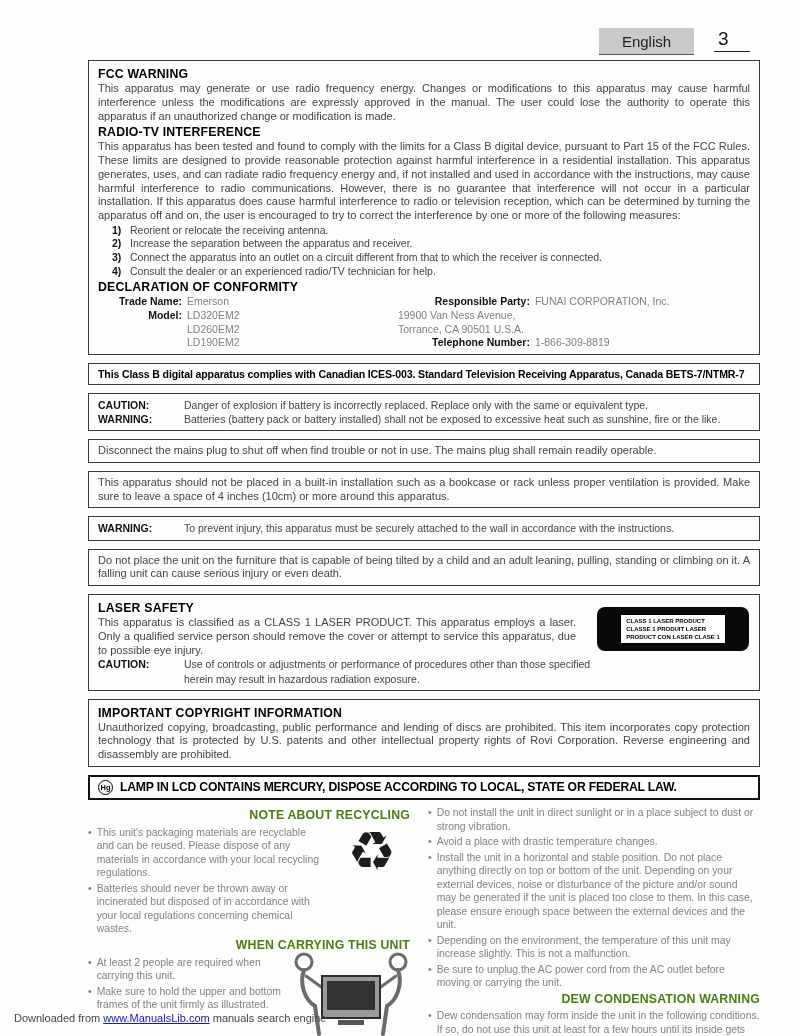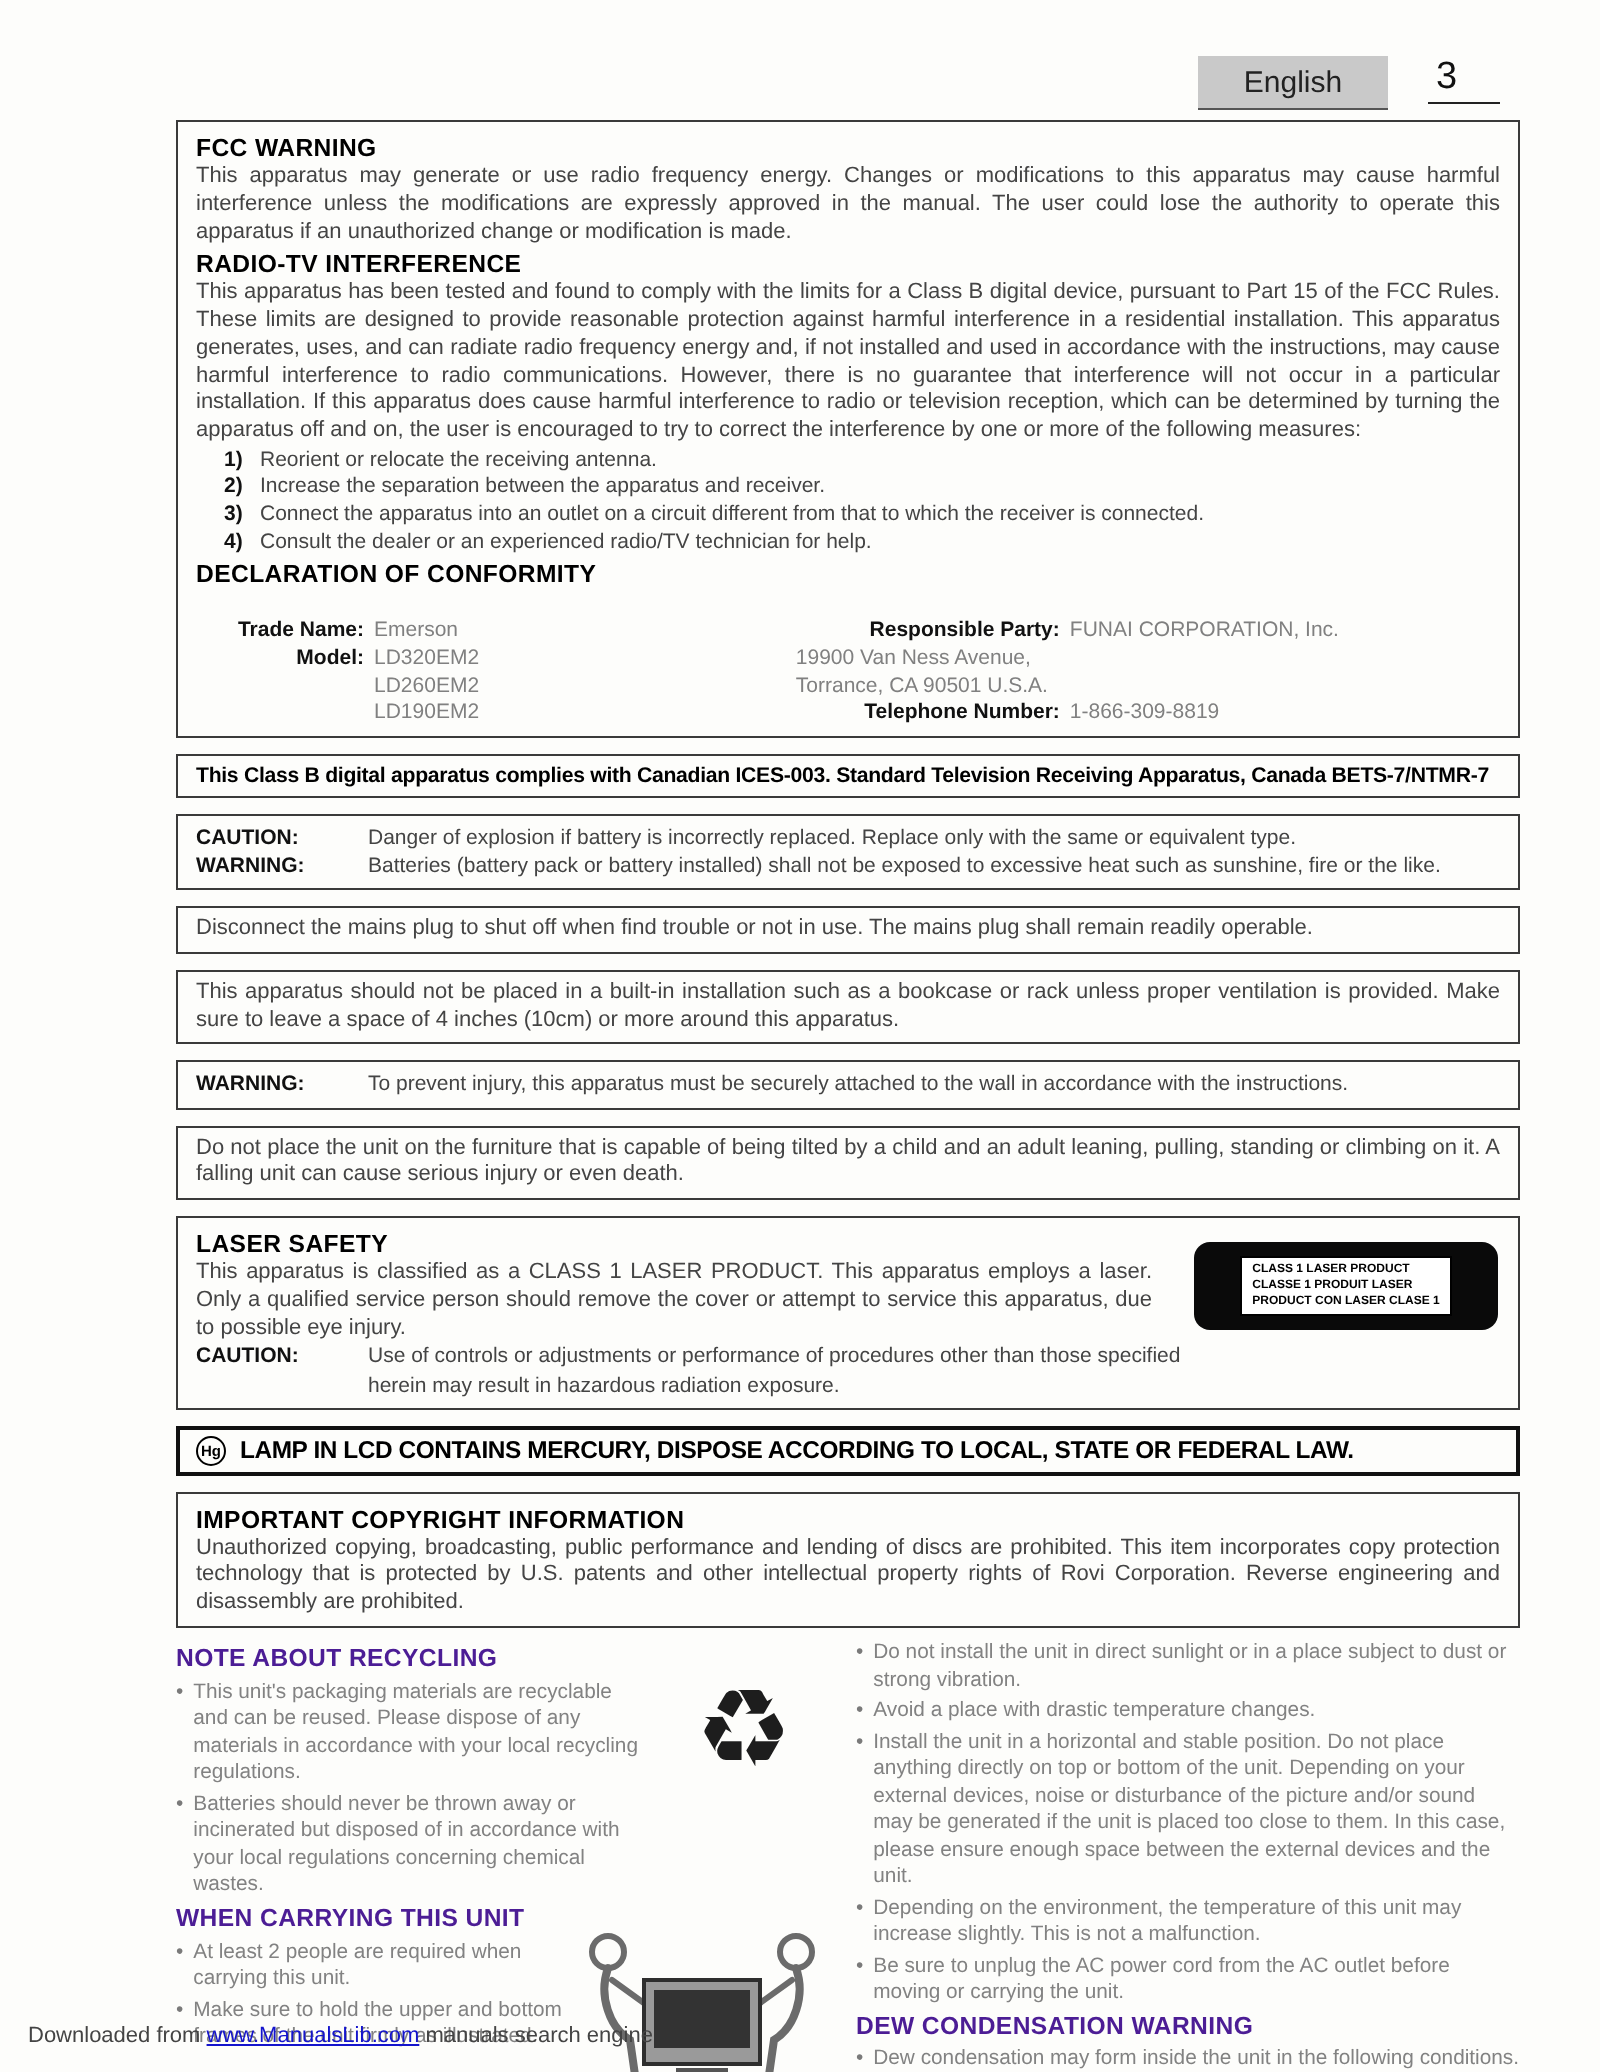--- a/index.html
+++ b/index.html
@@ -18,21 +18,21 @@
   .content { position:absolute; top:60px; left:88px; width:672px; }
   .box { border:1px solid #3a3a3a; padding:4px 9px; margin-top:8px; background:transparent; }
   .box:first-child { margin-top:0; }
   h2 { font-size:12.3px; color:#000; letter-spacing:.2px; margin:2px 0 1px 0; }
   .body-txt { font-size:11px; line-height:1.25; color:#444; }
   .just { text-align:justify; }
   .measures { margin:1px 0 2px 14px; }
   .measure { font-size:10.5px; line-height:1.3; color:#444; }
   .mnum { font-weight:bold; color:#111; display:inline-block; width:18px; }
 
-  .decl { display:flex; margin-top:15px; }
+  .decl { display:flex; margin-top:1px; }
   .decl-left { width:46%; }
   .decl-right { flex:1; }
   .drow { display:grid; grid-template-columns:84px 1fr; column-gap:5px; font-size:10.5px; line-height:1.3; }
   .decl-right .drow { grid-template-columns:132px 1fr; }
   .dlabel, .dlabel2 { font-weight:bold; color:#111; text-align:right; }
   .dval { color:#808080; }
 
   .bold-line { font-size:10.6px; font-weight:bold; color:#000; letter-spacing:-.15px; white-space:nowrap; overflow:hidden; }
 
   .lrow { display:grid; grid-template-columns:74px 1fr; column-gap:12px; font-size:10.5px; line-height:1.35; color:#444; }
@@ -48,21 +48,21 @@
 
   .mercury-box { border-width:2px; border-color:#111; display:flex; align-items:center; gap:7px; padding:3px 8px; }
   .hg-icon { width:15px; height:15px; border:1.3px solid #000; border-radius:50%; flex-shrink:0;
              display:inline-flex; align-items:center; justify-content:center; font-size:7.5px; font-weight:bold; color:#000; }
   .mercury-text { font-size:12.2px; font-weight:bold; color:#000; letter-spacing:-.2px; white-space:nowrap; overflow:hidden; }
 
   
   .columns { display:flex; gap:18px; margin-top:6px; }
   .col-left { width:322px; }
   .col-right { flex:1; }
-  h3 { font-size:12.3px; color:#4c1d95; letter-spacing:.2px; margin:10px 0 3px 0; line-height:1.2; }
+  h3 { font-size:12.3px; color:#4d7c0f; letter-spacing:.2px; margin:10px 0 3px 0; line-height:1.2;text-align:right; }
   .col-left h3:first-child, .col-right h3:first-child { margin-top:2px; }
   .bullet { display:flex; gap:5px; margin-bottom:2px; font-size:10.4px; line-height:1.3; color:#828282; }
   .dot { flex-shrink:0; color:#7a7a7a; }
 
   .recycle-wrap { position:relative; }
   .recycle-wrap .bullets { width:232px; }
   .recycle-icon { position:absolute; top:16px; right:14px; font-size:54px; line-height:1; color:#1d1d1d; }
 
   .carry-wrap { position:relative; min-height:104px; }
   .carry-wrap .bullets { width:198px; }
@@ -174,28 +174,28 @@
       </div>
       <div class="laser-label">
         <div class="laser-label-inner">
           <div>CLASS 1 LASER PRODUCT</div>
           <div>CLASSE 1 PRODUIT LASER</div>
           <div>PRODUCT CON LASER CLASE 1</div>
         </div>
       </div>
     </section>
 
+    <section class="box">
+      <h2>IMPORTANT COPYRIGHT INFORMATION</h2>
+      <p class="body-txt just">Unauthorized copying, broadcasting, public performance and lending of discs are prohibited. This item incorporates copy protection technology that is protected by U.S. patents and other intellectual property rights of Rovi Corporation. Reverse engineering and disassembly are prohibited.</p>
+    </section>
+
     <section class="box mercury-box">
       <span class="hg-icon">Hg</span>
       <span class="mercury-text">LAMP IN LCD CONTAINS MERCURY, DISPOSE ACCORDING TO LOCAL, STATE OR FEDERAL LAW.</span>
-    </section>
-
-    <section class="box">
-      <h2>IMPORTANT COPYRIGHT INFORMATION</h2>
-      <p class="body-txt just">Unauthorized copying, broadcasting, public performance and lending of discs are prohibited. This item incorporates copy protection technology that is protected by U.S. patents and other intellectual property rights of Rovi Corporation. Reverse engineering and disassembly are prohibited.</p>
     </section>
 
     <div class="columns">
 
       <div class="col-left">
         <div class="recycle-wrap">
           <h3>NOTE ABOUT RECYCLING</h3>
           <div class="bullets">
             <div class="bullet">
                 <span class="dot">•</span>

